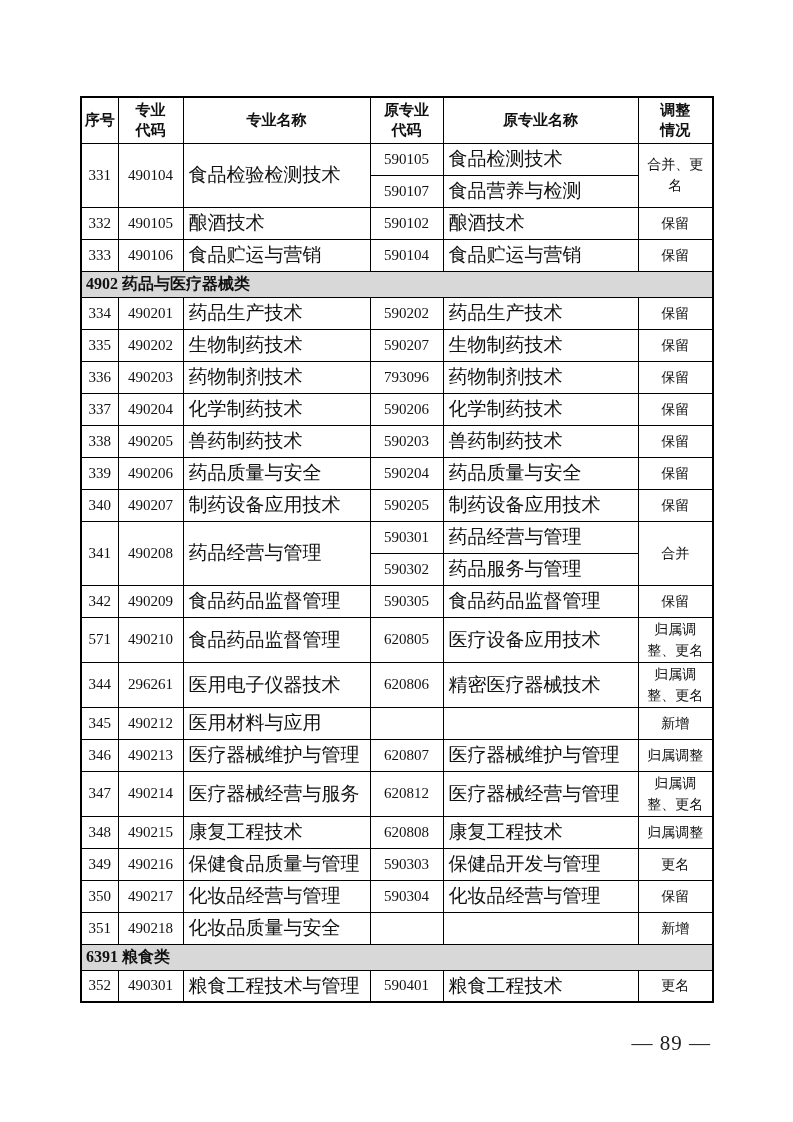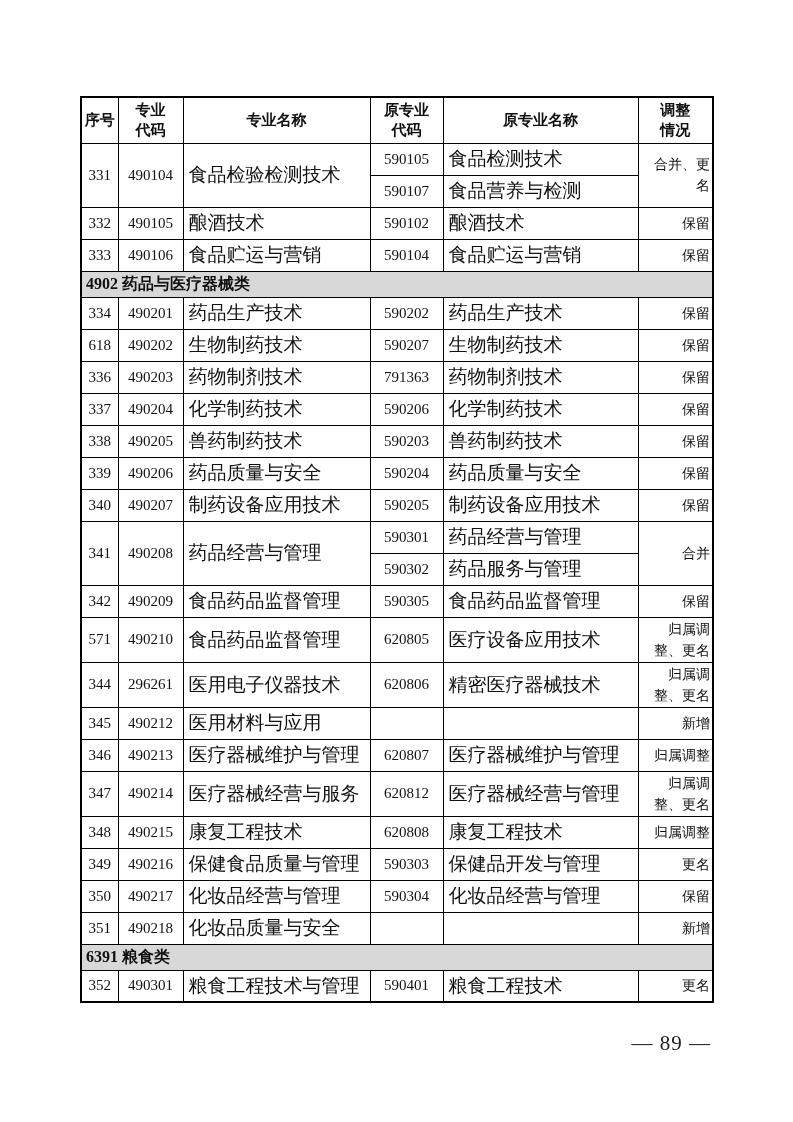--- a/index.html
+++ b/index.html
@@ -39,21 +39,21 @@
   .doc-table tr.section-row { height: 26px; }
   .doc-table td.section-cell {
     background: var(--section-bg);
     font-weight: bold;
     font-size: 16px;
     text-align: left;
     padding-left: 4px;
   }
   .doc-table td.center { text-align: center; font-size: 15px; }
   .doc-table td.left  { text-align: left; font-size: 19px; padding-left: 5px; }
-  .doc-table td.adj   { text-align: right; font-size: 14px; line-height: 1.5; padding: 1px 2px; }
+  .doc-table td.adj   { text-align: center; font-size: 14px; line-height: 1.5; padding: 1px 2px; }
   .page-number {
     position: absolute;
     top: 1031px;
     right: 82px;
     font-size: 21px;
     letter-spacing: 1px;
     color: #222;
   }
 </style>
 </head>
@@ -115,32 +115,32 @@
       </tr>
       <tr>
         <td class="center">334</td>
         <td class="center">490201</td>
         <td class="left">药品生产技术</td>
         <td class="center">590202</td>
         <td class="left">药品生产技术</td>
         <td class="adj">保留</td>
       </tr>
       <tr>
-        <td class="center">618</td>
+        <td class="center">335</td>
         <td class="center">490202</td>
         <td class="left">生物制药技术</td>
         <td class="center">590207</td>
         <td class="left">生物制药技术</td>
         <td class="adj">保留</td>
       </tr>
       <tr>
         <td class="center">336</td>
         <td class="center">490203</td>
         <td class="left">药物制剂技术</td>
-        <td class="center">791363</td>
+        <td class="center">793096</td>
         <td class="left">药物制剂技术</td>
         <td class="adj">保留</td>
       </tr>
       <tr>
         <td class="center">337</td>
         <td class="center">490204</td>
         <td class="left">化学制药技术</td>
         <td class="center">590206</td>
         <td class="left">化学制药技术</td>
         <td class="adj">保留</td>

